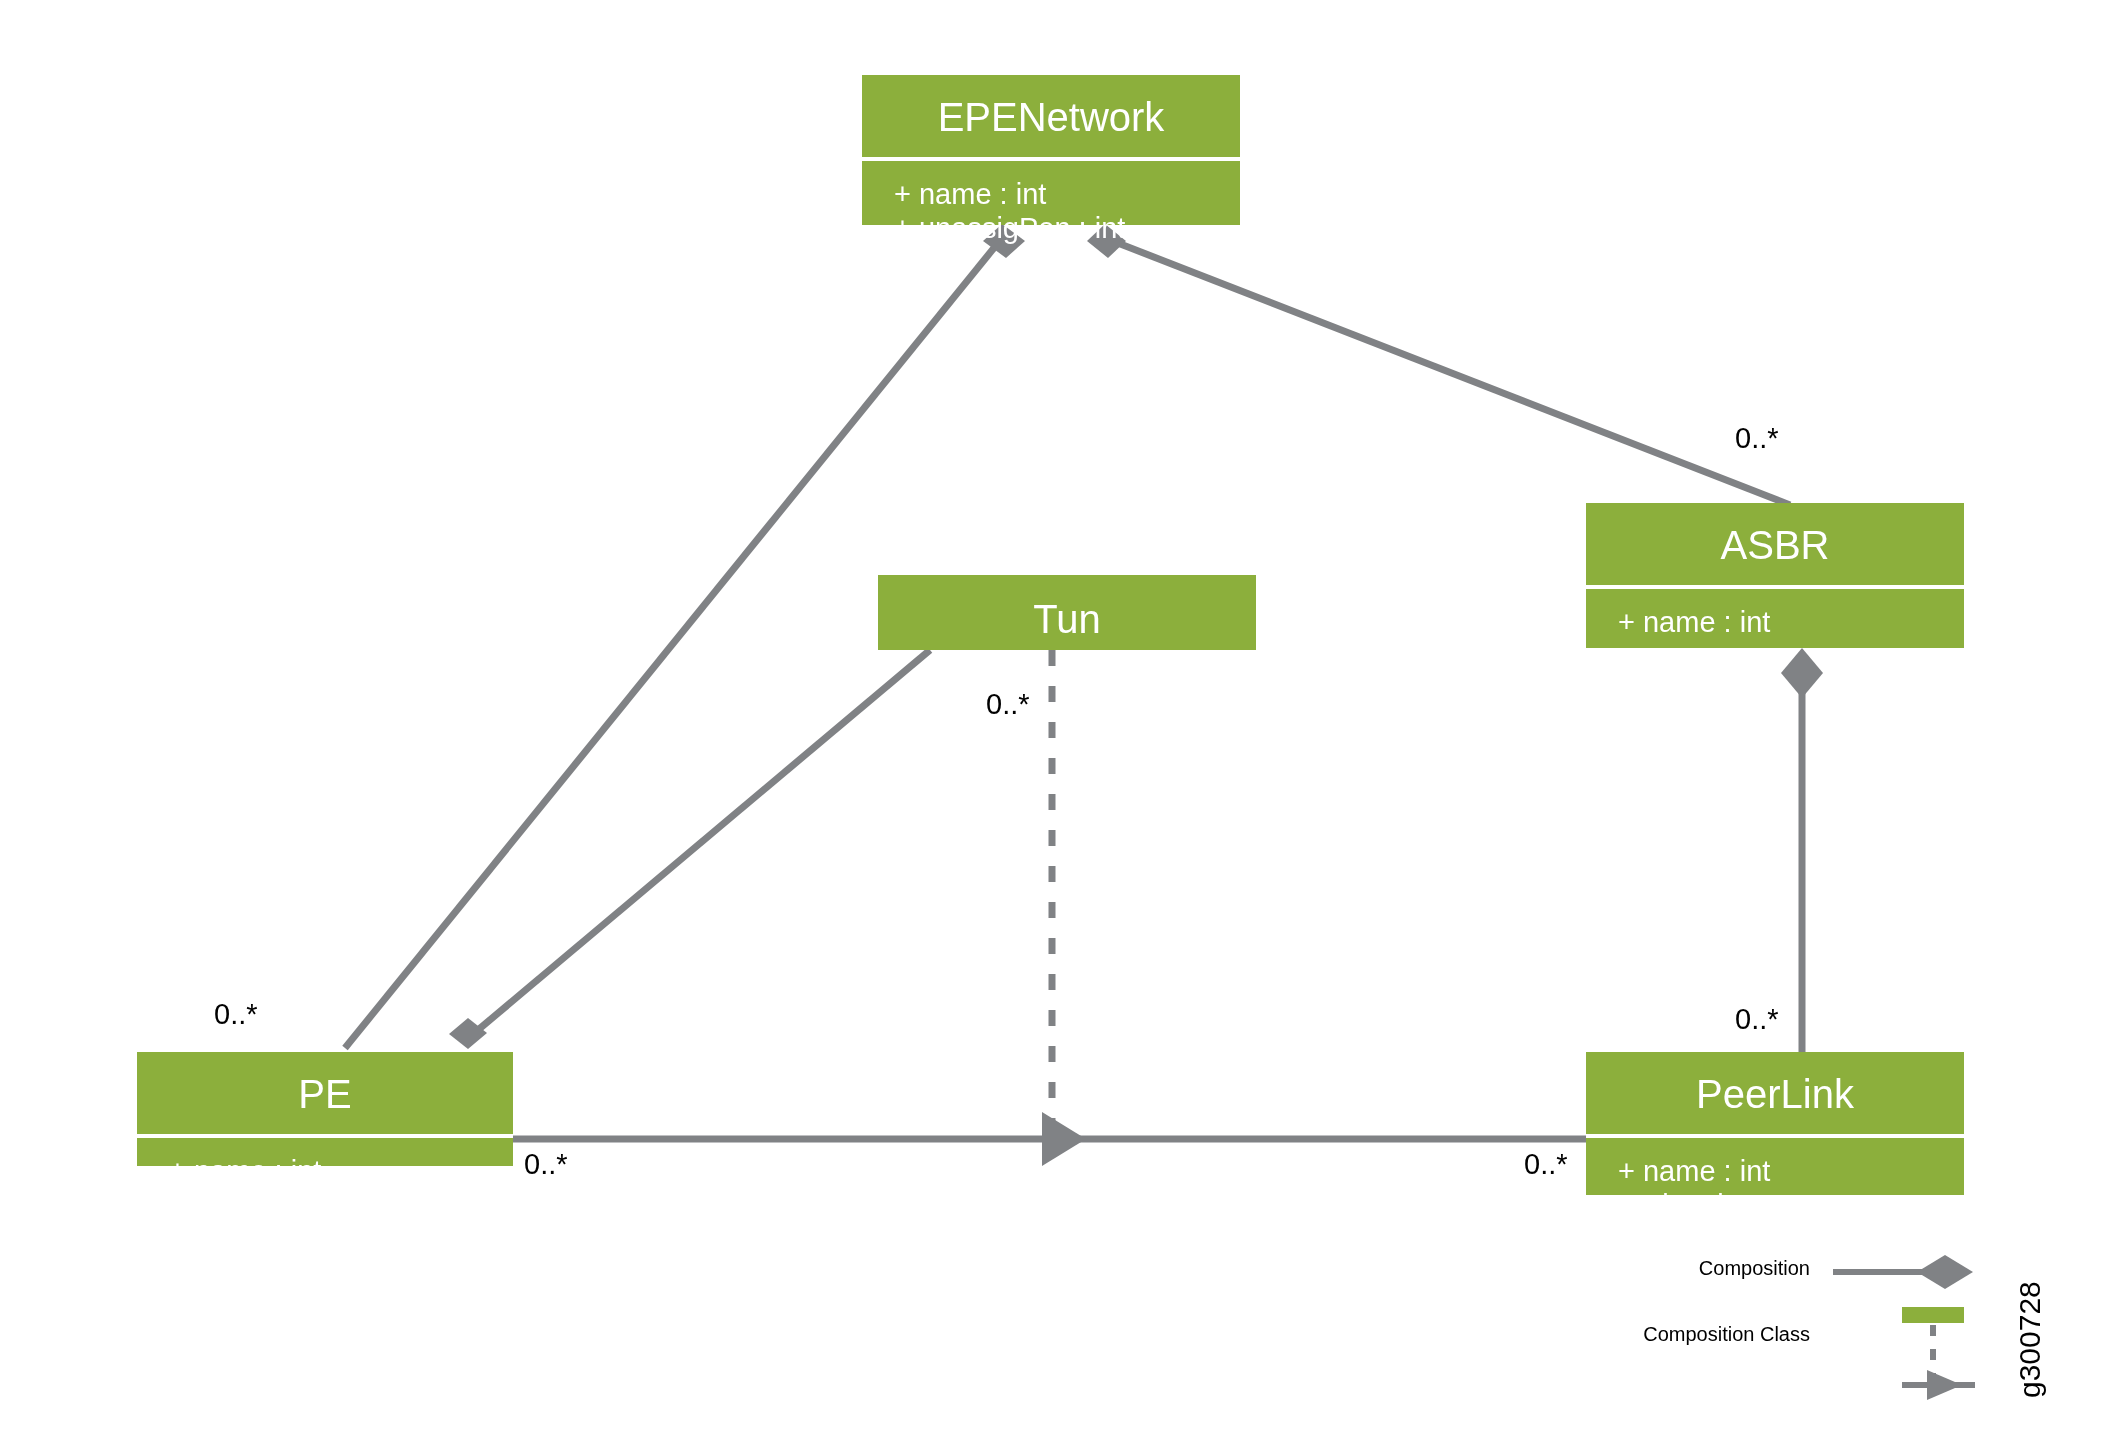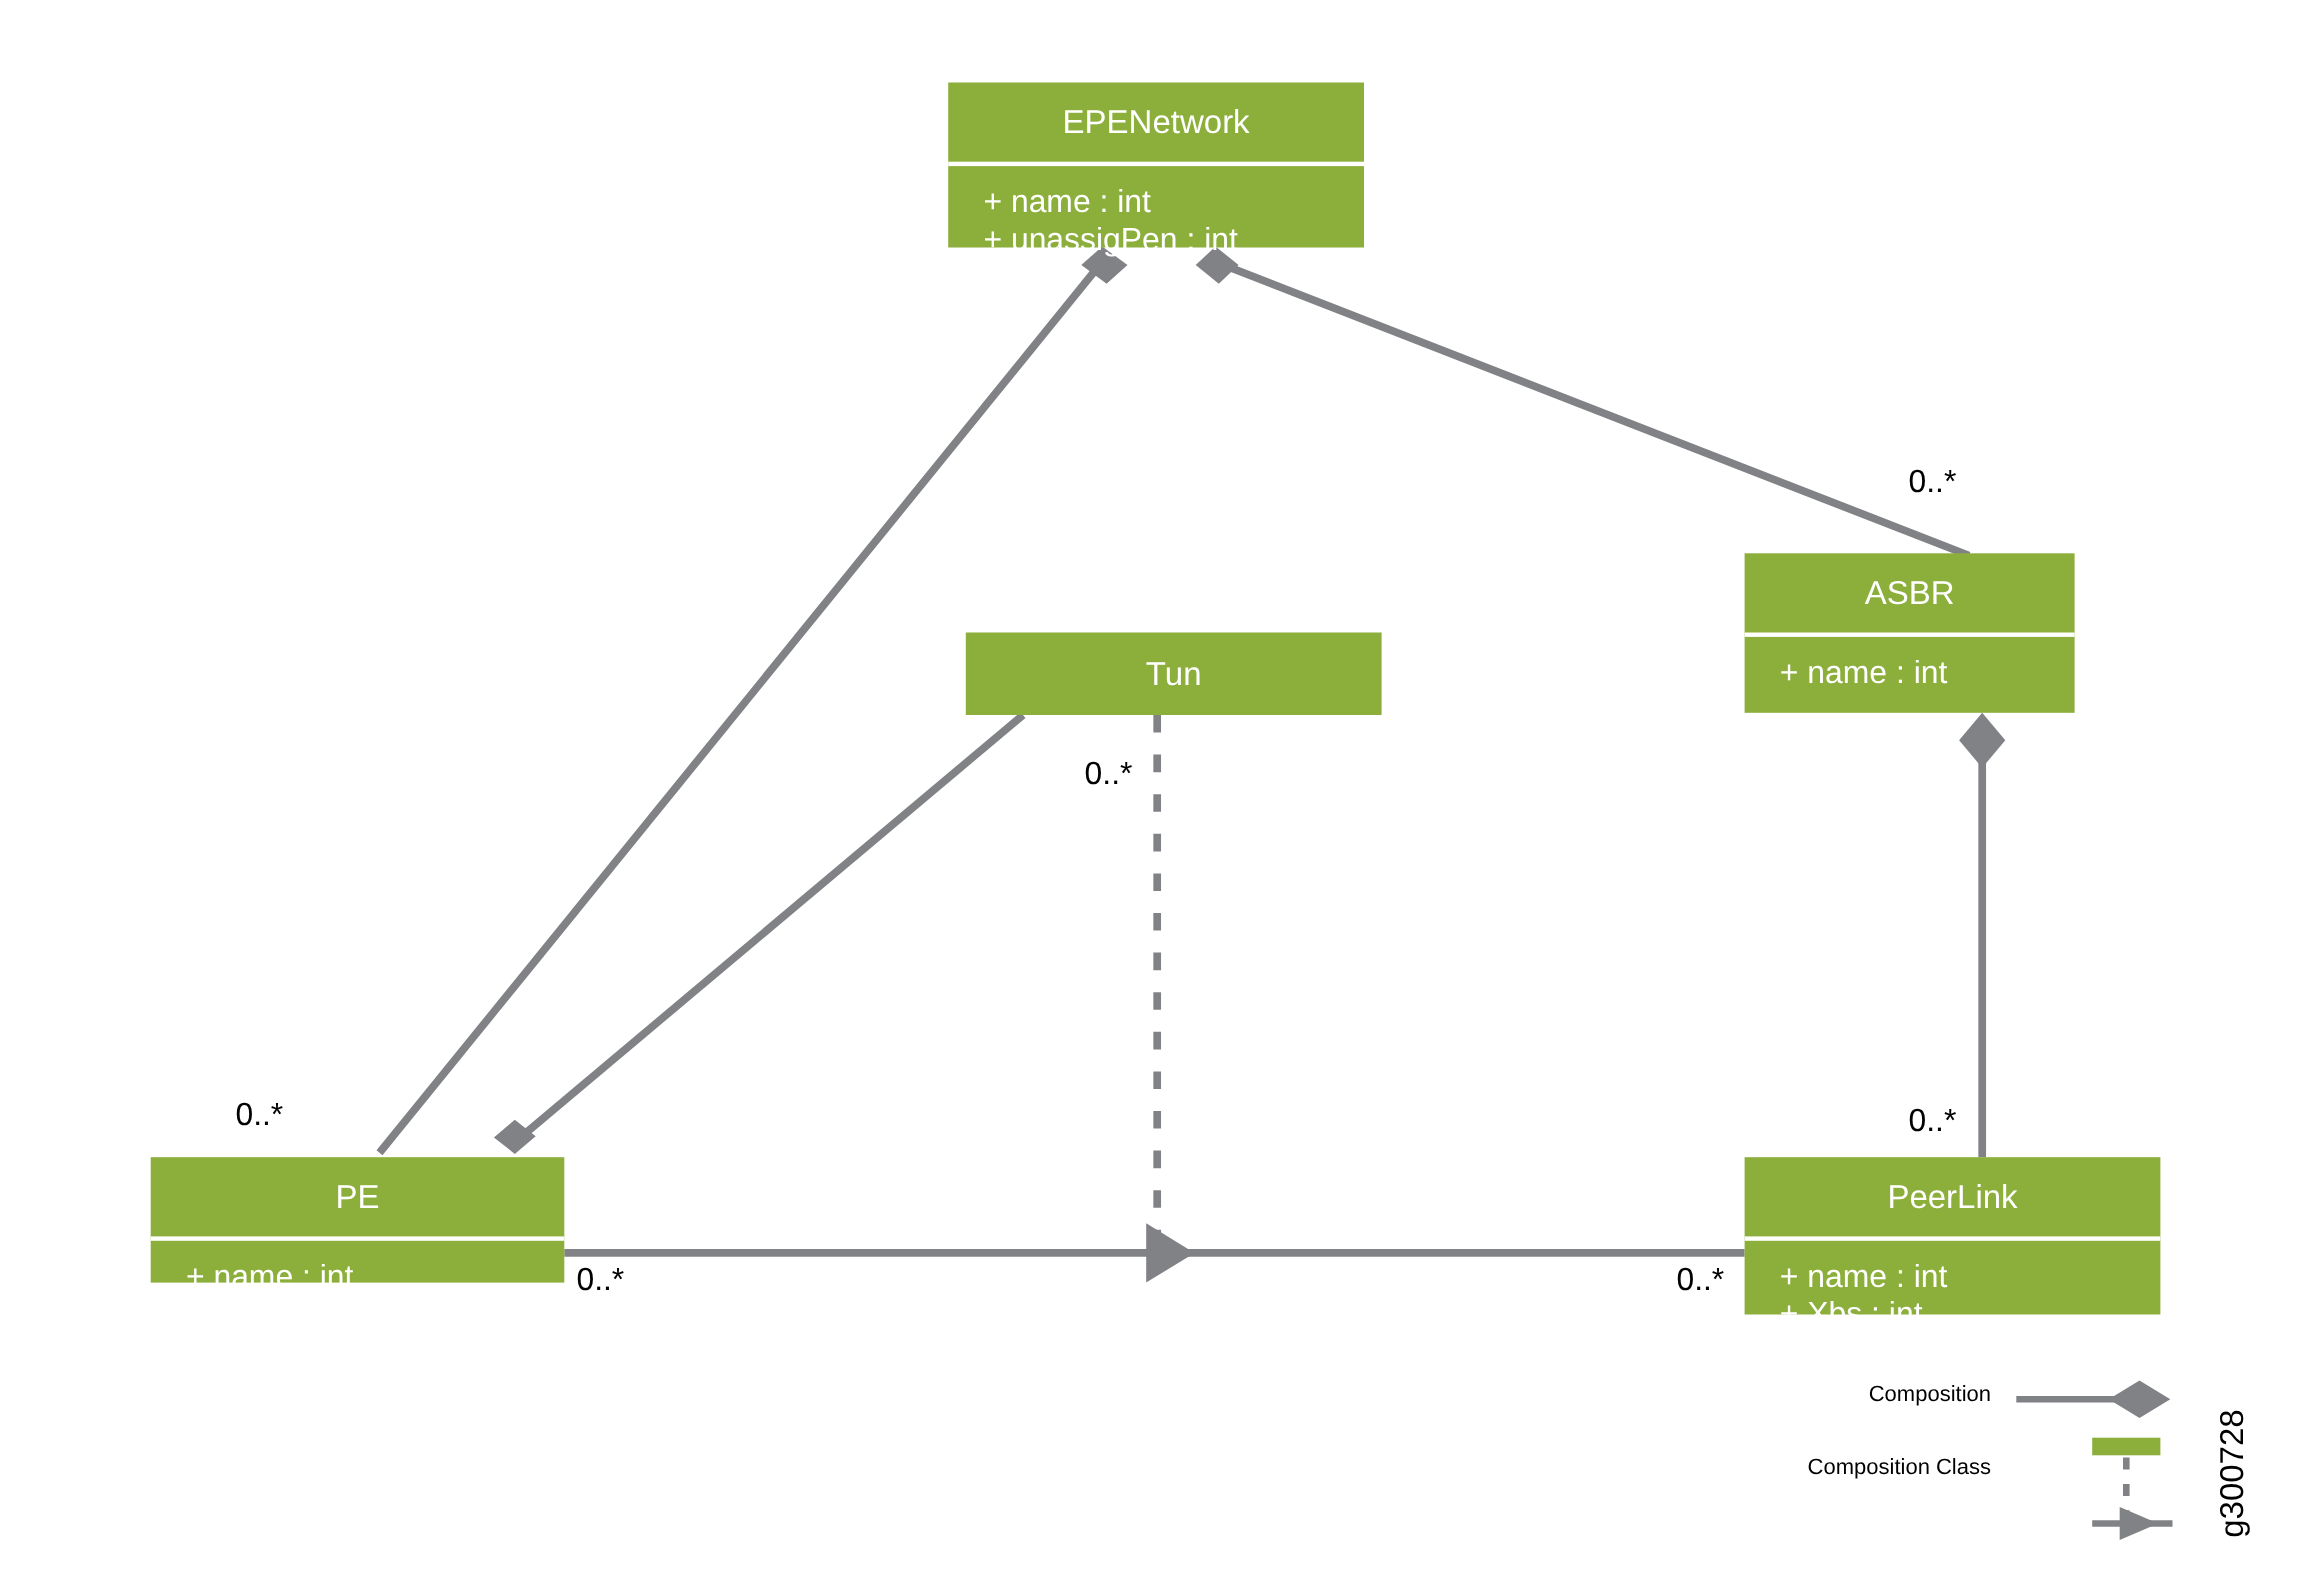--- a/index.html
+++ b/index.html
@@ -30,21 +30,21 @@
   .uml-class {
     position: absolute;
     background: #8CAF3C;
     box-sizing: border-box;
     display: flex;
     flex-direction: column;
   }
   .uml-name {
     text-align: center;
     color: #ffffff;
-    font-size: 30px;
+    font-size: 40px;
     line-height: 1;
     padding: 22px 10px 20px 10px;
     border-bottom: 4px solid #ffffff;
     white-space: nowrap;
   }
   .uml-attrs {
     padding: 16px 0 16px 32px;
     flex: 1;
   }
   .uml-attr {
@@ -138,21 +138,21 @@
   </svg>
 
   <div class="uml-class" style="left:862px; top:75px; width:378px; height:150px;">
     <div class="uml-name">EPENetwork</div>
     <div class="uml-attrs">
       <div class="uml-attr">+ name : int</div>
       <div class="uml-attr">+ unassigPen : int</div>
     </div>
   </div>
 
-  <div class="uml-class" style="left:1586px; top:503px; width:300px; height:145px;">
+  <div class="uml-class" style="left:1586px; top:503px; width:378px; height:145px;">
     <div class="uml-name">ASBR</div>
     <div class="uml-attrs">
       <div class="uml-attr">+ name : int</div>
     </div>
   </div>
 
   <div class="uml-class no-attrs" style="left:862px; top:575px; width:378px; height:75px;margin-left:16px;">
     <div class="uml-name">Tun</div>
   </div>
 

